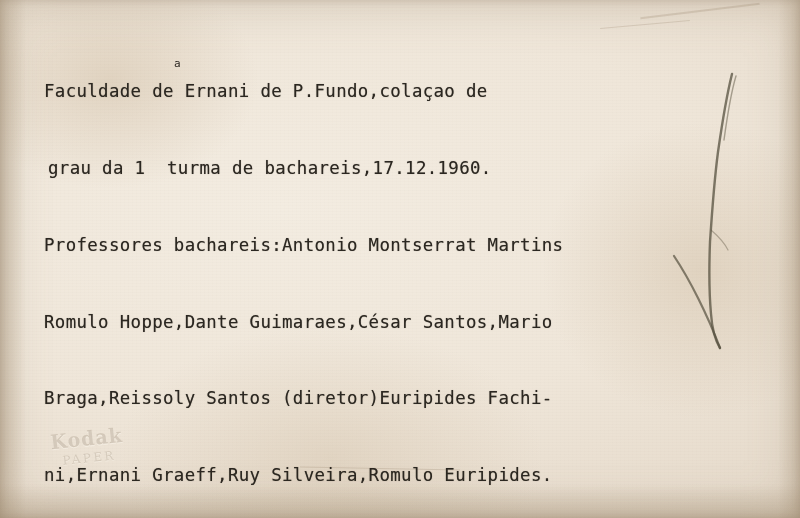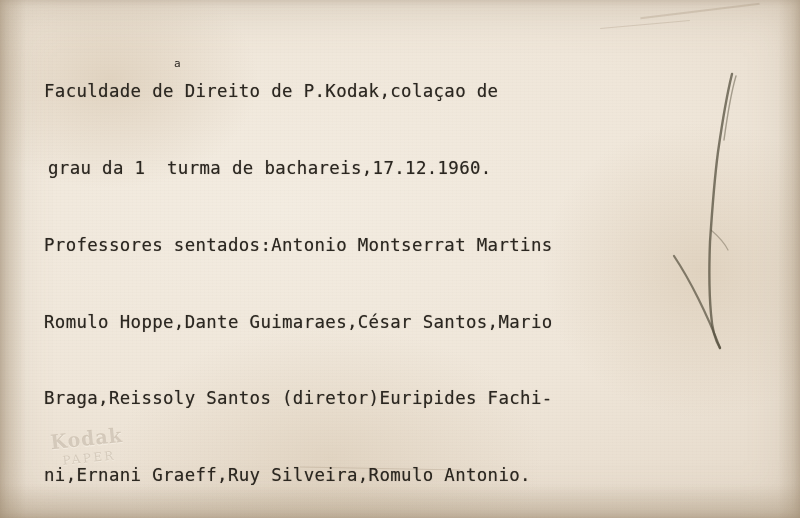--- a/index.html
+++ b/index.html
@@ -155,26 +155,26 @@
   <div class="stain-a"></div>
   <div class="stain-b"></div>
   <div class="stain-c"></div>
   <div class="grain"></div>
 
   <div class="scuff" style="left:640px;top:10px;width:120px;height:2px;transform:rotate(-7deg);"></div>
   <div class="scuff" style="left:600px;top:24px;width:90px;height:1px;transform:rotate(-5deg);"></div>
   <div class="scuff" style="left:300px;top:468px;width:160px;height:1px;transform:rotate(1deg);"></div>
 
   <div class="caption">
-    <span class="line">Faculdade de Direito de P.Kodak,colaçao de</span>
+    <span class="line">Faculdade de Ernani de P.Fundo,colaçao de</span>
     <span class="line l2"><span>grau da 1  turma de bachareis,17.12.1960.</span></span>
-    <span class="line">Professores sentados:Antonio Montserrat Martins</span>
+    <span class="line">Professores bachareis:Antonio Montserrat Martins</span>
     <span class="line">Romulo Hoppe,Dante Guimaraes,César Santos,Mario</span>
     <span class="line">Braga,Reissoly Santos (diretor)Euripides Fachi-</span>
-    <span class="line">ni,Ernani Graeff,Ruy Silveira,Romulo Antonio.</span>
+    <span class="line">ni,Ernani Graeff,Ruy Silveira,Romulo Euripides.</span>
     
     
     
     
   </div>
 
   <div style="position:absolute;left:174px;top:57px;font-family:'DejaVu Sans Mono',monospace;font-size:11px;color:#2b2721;">
     <span>a</span>
   </div>
 

